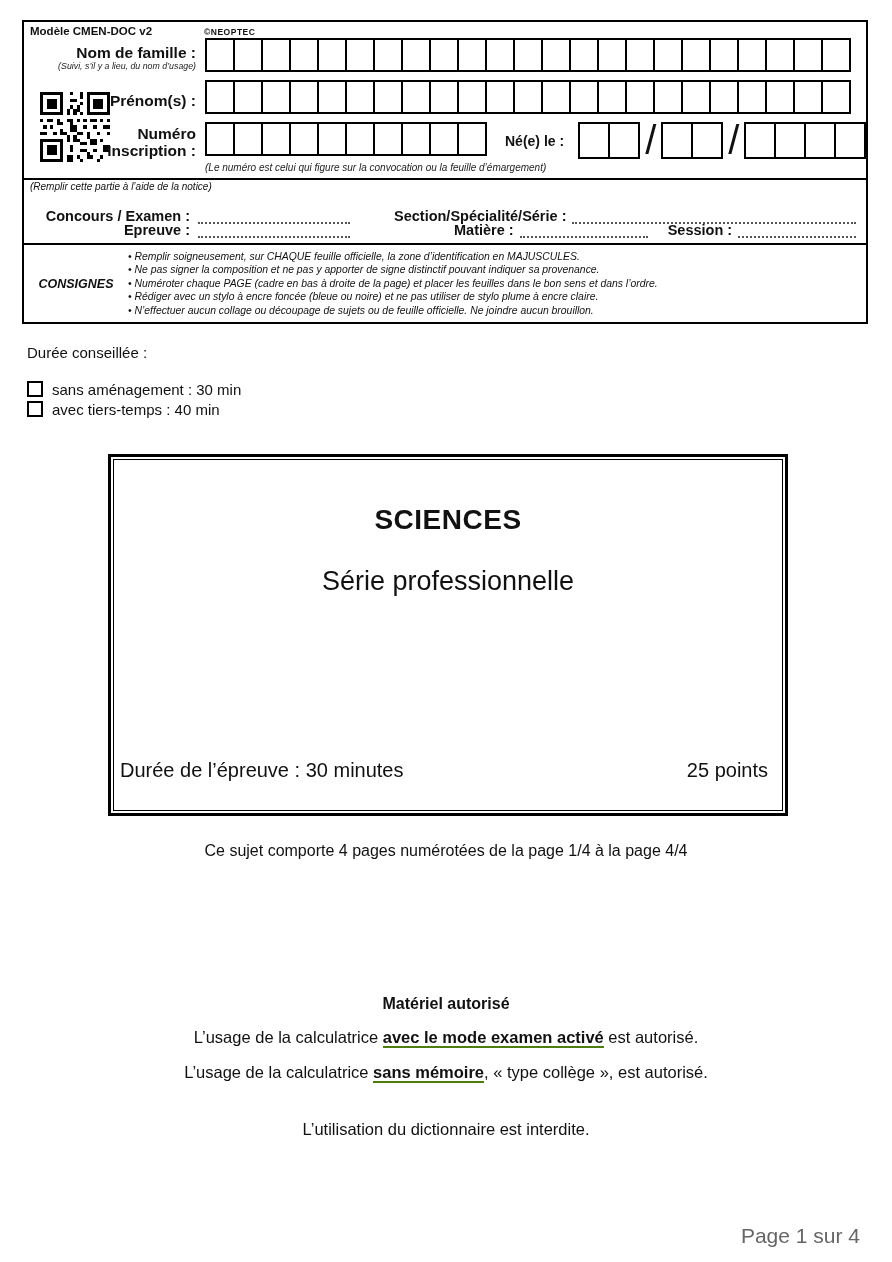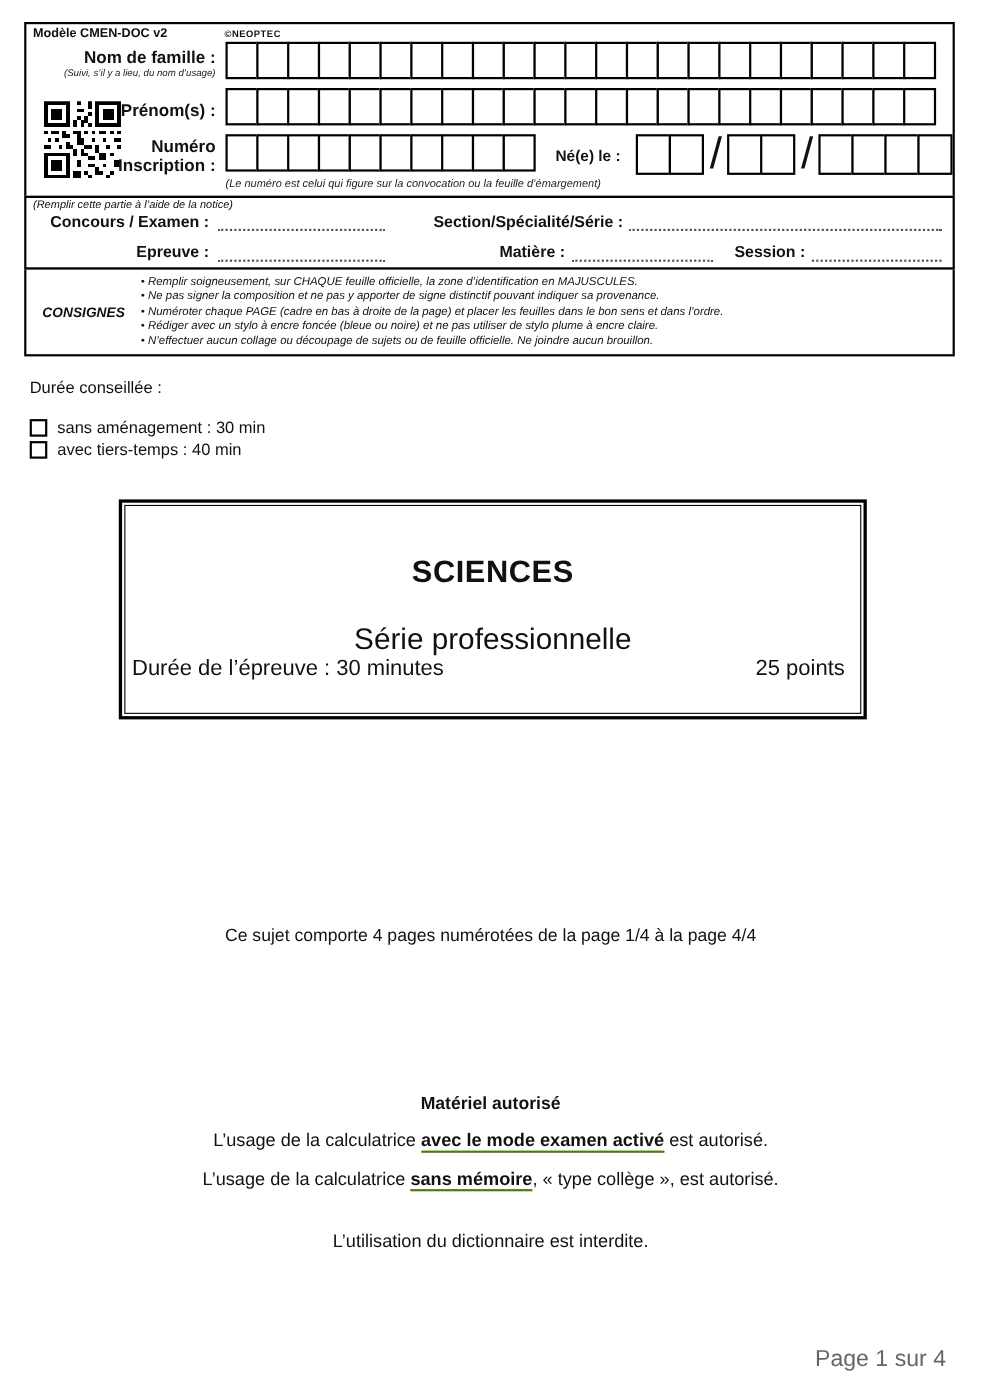--- a/index.html
+++ b/index.html
@@ -27,21 +27,21 @@
   .dcell + .dcell{margin-left:-2px;}
   .bornlbl{font-size:14px;font-weight:bold;margin:0 14px 0 18px;align-self:center;white-space:nowrap;}
   .slash{font-size:40px;line-height:37px;margin:0 5px;align-self:center;}
   .numnote{position:absolute;left:181px;top:140px;font-size:10px;font-style:italic;color:#222;white-space:nowrap;}
 
   .qr{position:absolute;left:16px;top:70px;}
 
   
   .remplir{position:absolute;left:6px;top:1px;font-size:10px;font-style:italic;}
   .erow{position:absolute;left:6px;right:10px;display:flex;align-items:flex-end;}
-  .erowA{top:14px;}
+  .erowA{top:28px;}
   .erowB{top:42px;}
   .elbl{font-size:14.5px;font-weight:bold;white-space:nowrap;}
   .colA{width:160px;text-align:right;}
   .dots{border-bottom:2px dotted #555;height:12px;}
   .dots.w1{width:152px;}
   .dots.w2{width:128px;}
   .dots.fx{flex:1;}
 
   
   .conslbl{width:104px;text-align:center;font-size:12.5px;font-weight:bold;font-style:italic;flex:none;}
@@ -49,21 +49,21 @@
             font-size:10.4px;font-style:italic;line-height:13.4px;color:#111;}
   .conslist li::before{content:"•  ";}
 
   
   .dur-title{position:absolute;left:27px;top:344px;font-size:15px;}
   .opt{position:absolute;left:27px;display:flex;align-items:flex-start;font-size:15px;}
   .opt1{top:381px;} .opt2{top:401px;}
   .chk{width:12px;height:12px;border:2px solid #000;box-sizing:content-box;margin-right:9px;background:#fff;flex:none;}
 
   
-  .subject{position:absolute;left:108px;top:454px;width:680px;height:200px;border:3px solid #000;box-sizing:border-box;}
+  .subject{position:absolute;left:108px;top:454px;width:680px;height:362px;border:3px solid #000;box-sizing:border-box;}
   .subject-inner{position:absolute;inset:2px;border:1px solid #000;display:flex;flex-direction:column;align-items:center;}
   .sci{margin-top:44px;font-size:28px;font-weight:bold;letter-spacing:.5px;}
   .serie{margin-top:30px;font-size:27px;}
   .sub-bottom{margin-top:auto;width:100%;box-sizing:border-box;display:flex;justify-content:space-between;
               padding:0 14px 28px 6px;font-size:20px;gap:36px;}
 
   
   .cpar{position:absolute;left:0;width:100%;text-align:center;font-size:16px;color:#111;}
   .p-complete{top:792px;}
   .p-pages{top:842px;}

